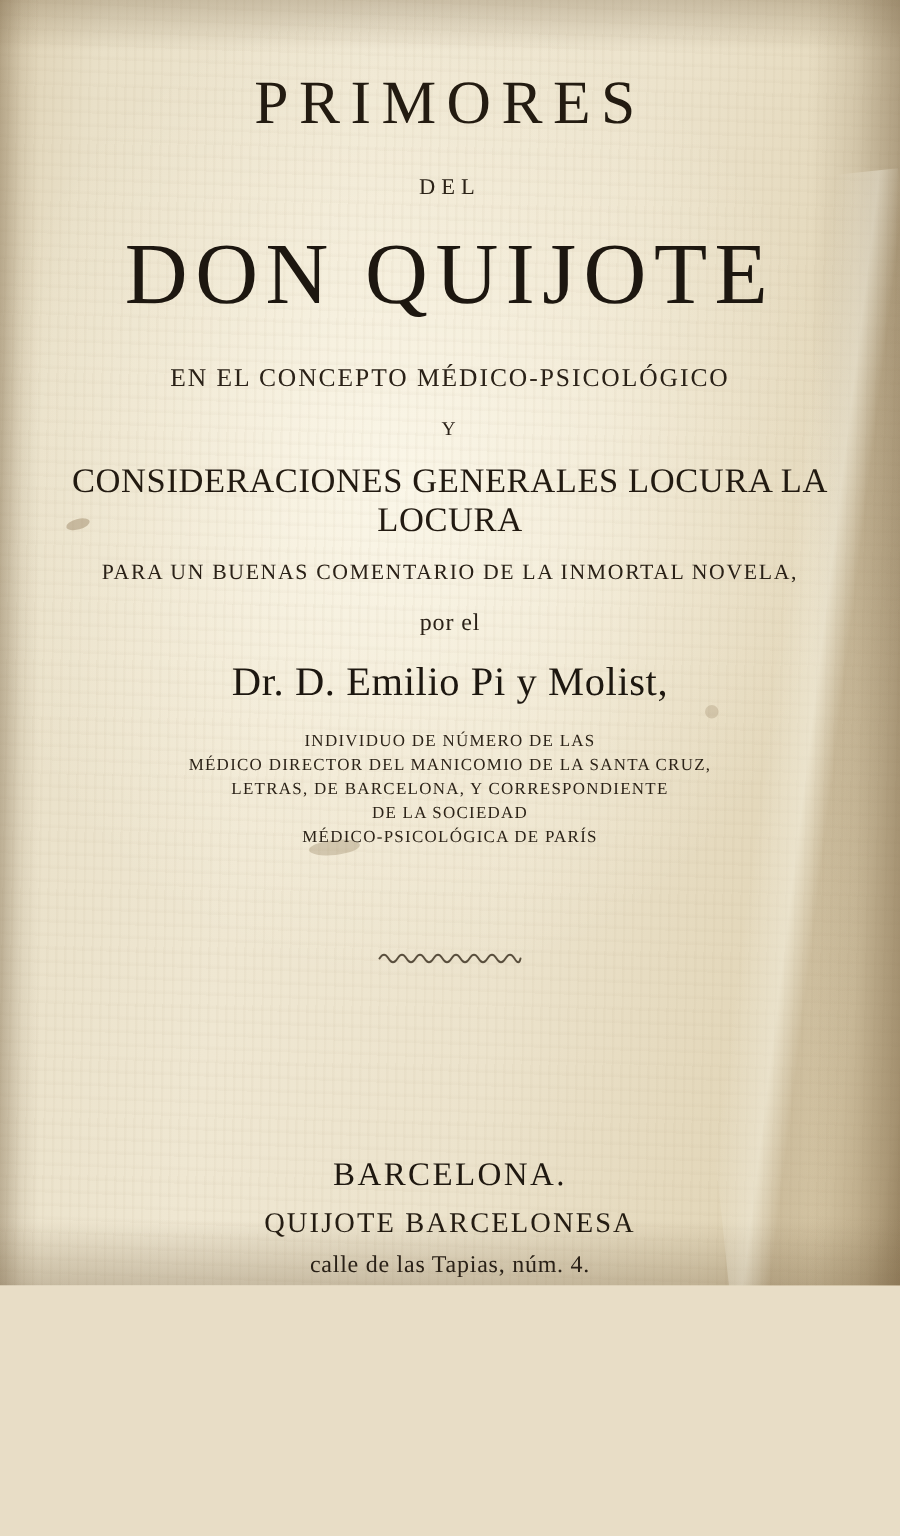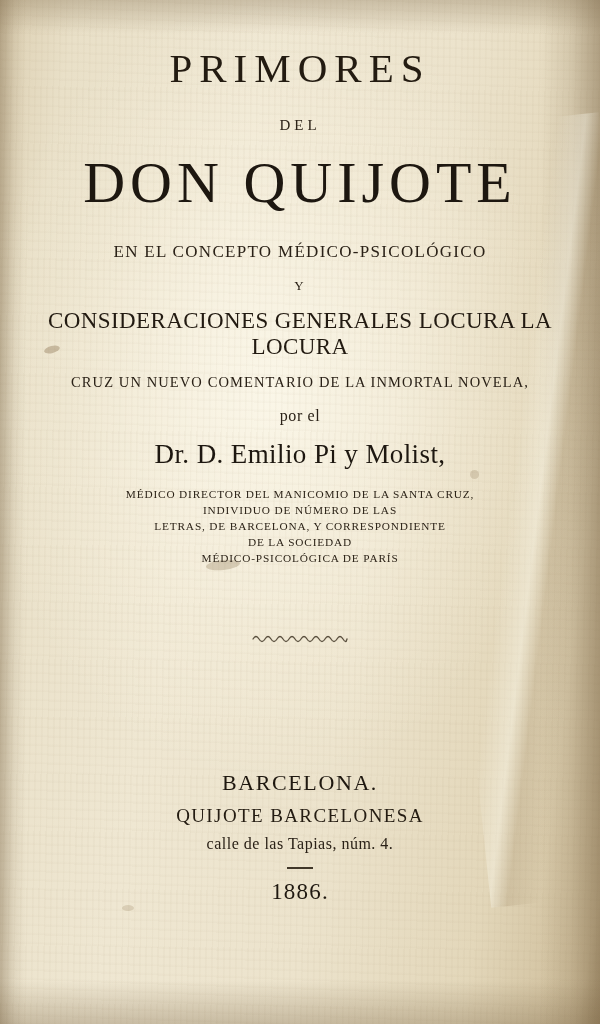--- a/index.html
+++ b/index.html
@@ -12,21 +12,21 @@
     overflow: hidden;
     background: #e8ddc6;
     font-family: "Liberation Serif", serif;
     color: #241c12;
   }
 
   
   .page {
     position: relative;
     width: 600px;
-    height: 1024px;
+    height: 857px;
     background:
       radial-gradient(ellipse 70% 55% at 45% 38%, rgba(255,252,240,0.75) 0%, rgba(255,250,235,0.25) 45%, rgba(255,250,235,0) 70%),
       linear-gradient(100deg, #dccfb2 0%, #e9e0c8 10%, #efe7d2 35%, #ece3cc 60%, #e3d7ba 82%, #cdbc99 97%, #b8a581 100%);
     overflow: hidden;
   }
   
   .grain {
     position: absolute;
     inset: 0;
     background-image:
@@ -217,29 +217,29 @@
     <div class="t-del">DEL</div>
 
     <div class="t-donquijote">DON QUIJOTE</div>
 
     <div class="t-concepto">EN EL CONCEPTO MÉDICO-PSICOLÓGICO</div>
 
     <div class="t-y">Y</div>
 
     <div class="t-consideraciones">CONSIDERACIONES GENERALES LOCURA LA LOCURA</div>
 
-    <div class="t-para">CRUZ UN NUEVO COMENTARIO DE LA INMORTAL NOVELA,</div>
+    <div class="t-para">PARA UN BUENAS COMENTARIO DE LA INMORTAL NOVELA,</div>
 
     <div class="t-porel">por el</div>
 
     <div class="t-author">Dr. D. Emilio Pi y Molist,</div>
 
     <div class="t-credits">
+      <div>INDIVIDUO DE NÚMERO DE LAS</div>
       <div>MÉDICO DIRECTOR DEL MANICOMIO DE LA SANTA CRUZ,</div>
-      <div>INDIVIDUO DE NÚMERO DE LAS</div>
       <div>LETRAS, DE BARCELONA, Y CORRESPONDIENTE</div>
       <div>DE LA SOCIEDAD</div>
       <div>MÉDICO-PSICOLÓGICA DE PARÍS</div>
     </div>
 
     <div class="ornament">
       <svg viewBox="0 0 96 12" preserveAspectRatio="none" aria-hidden="true">
         <path d="M1 7 Q4 2 7 7 T13 7 T19 7 T25 7 T31 7 T37 7 T43 7 T49 7 T55 7 T61 7 T67 7 T73 7 T79 7 T85 7 T91 7 T95 7" fill="none" stroke="#3a2f1f" stroke-width="1.3" stroke-linecap="round"></path>
       </svg>
     </div>

